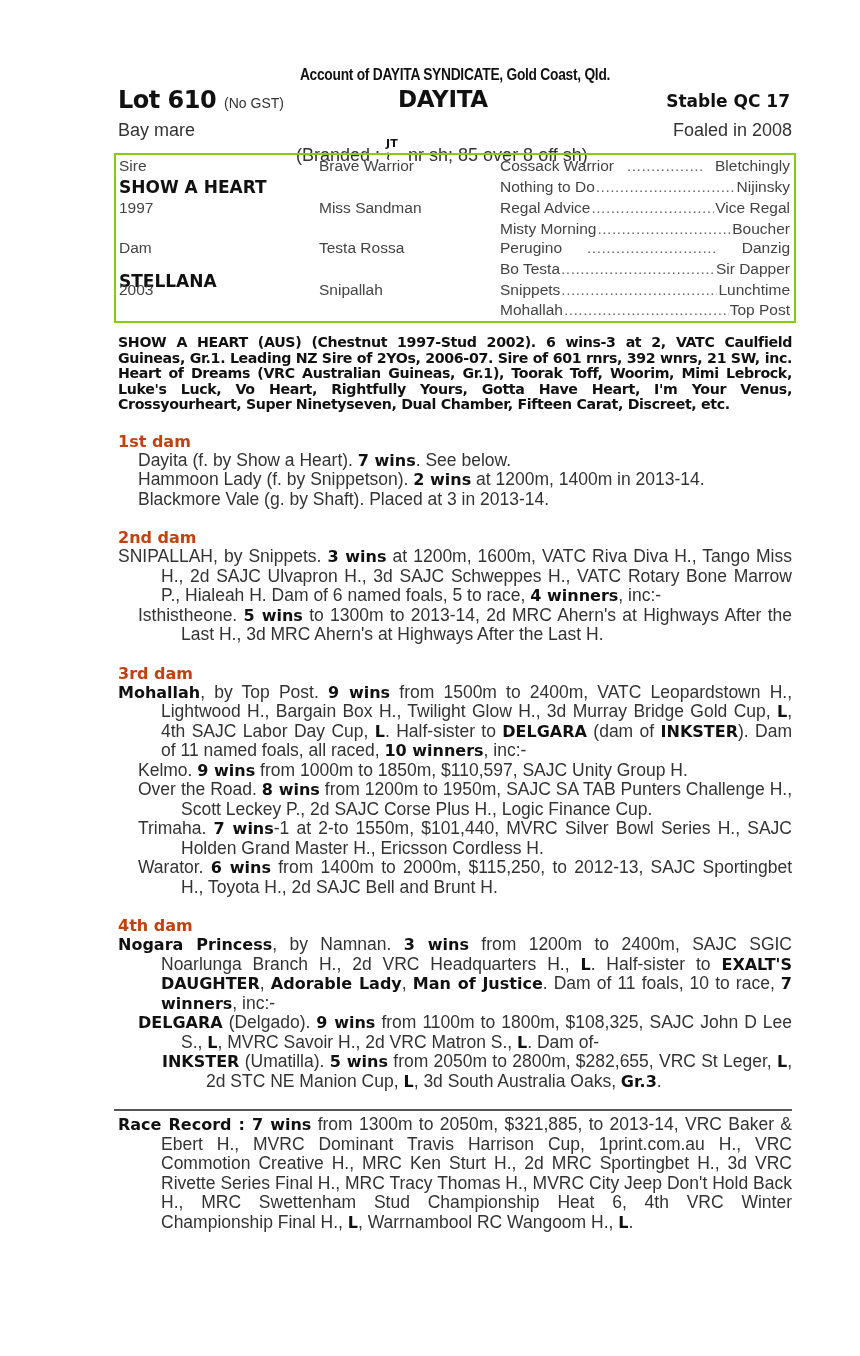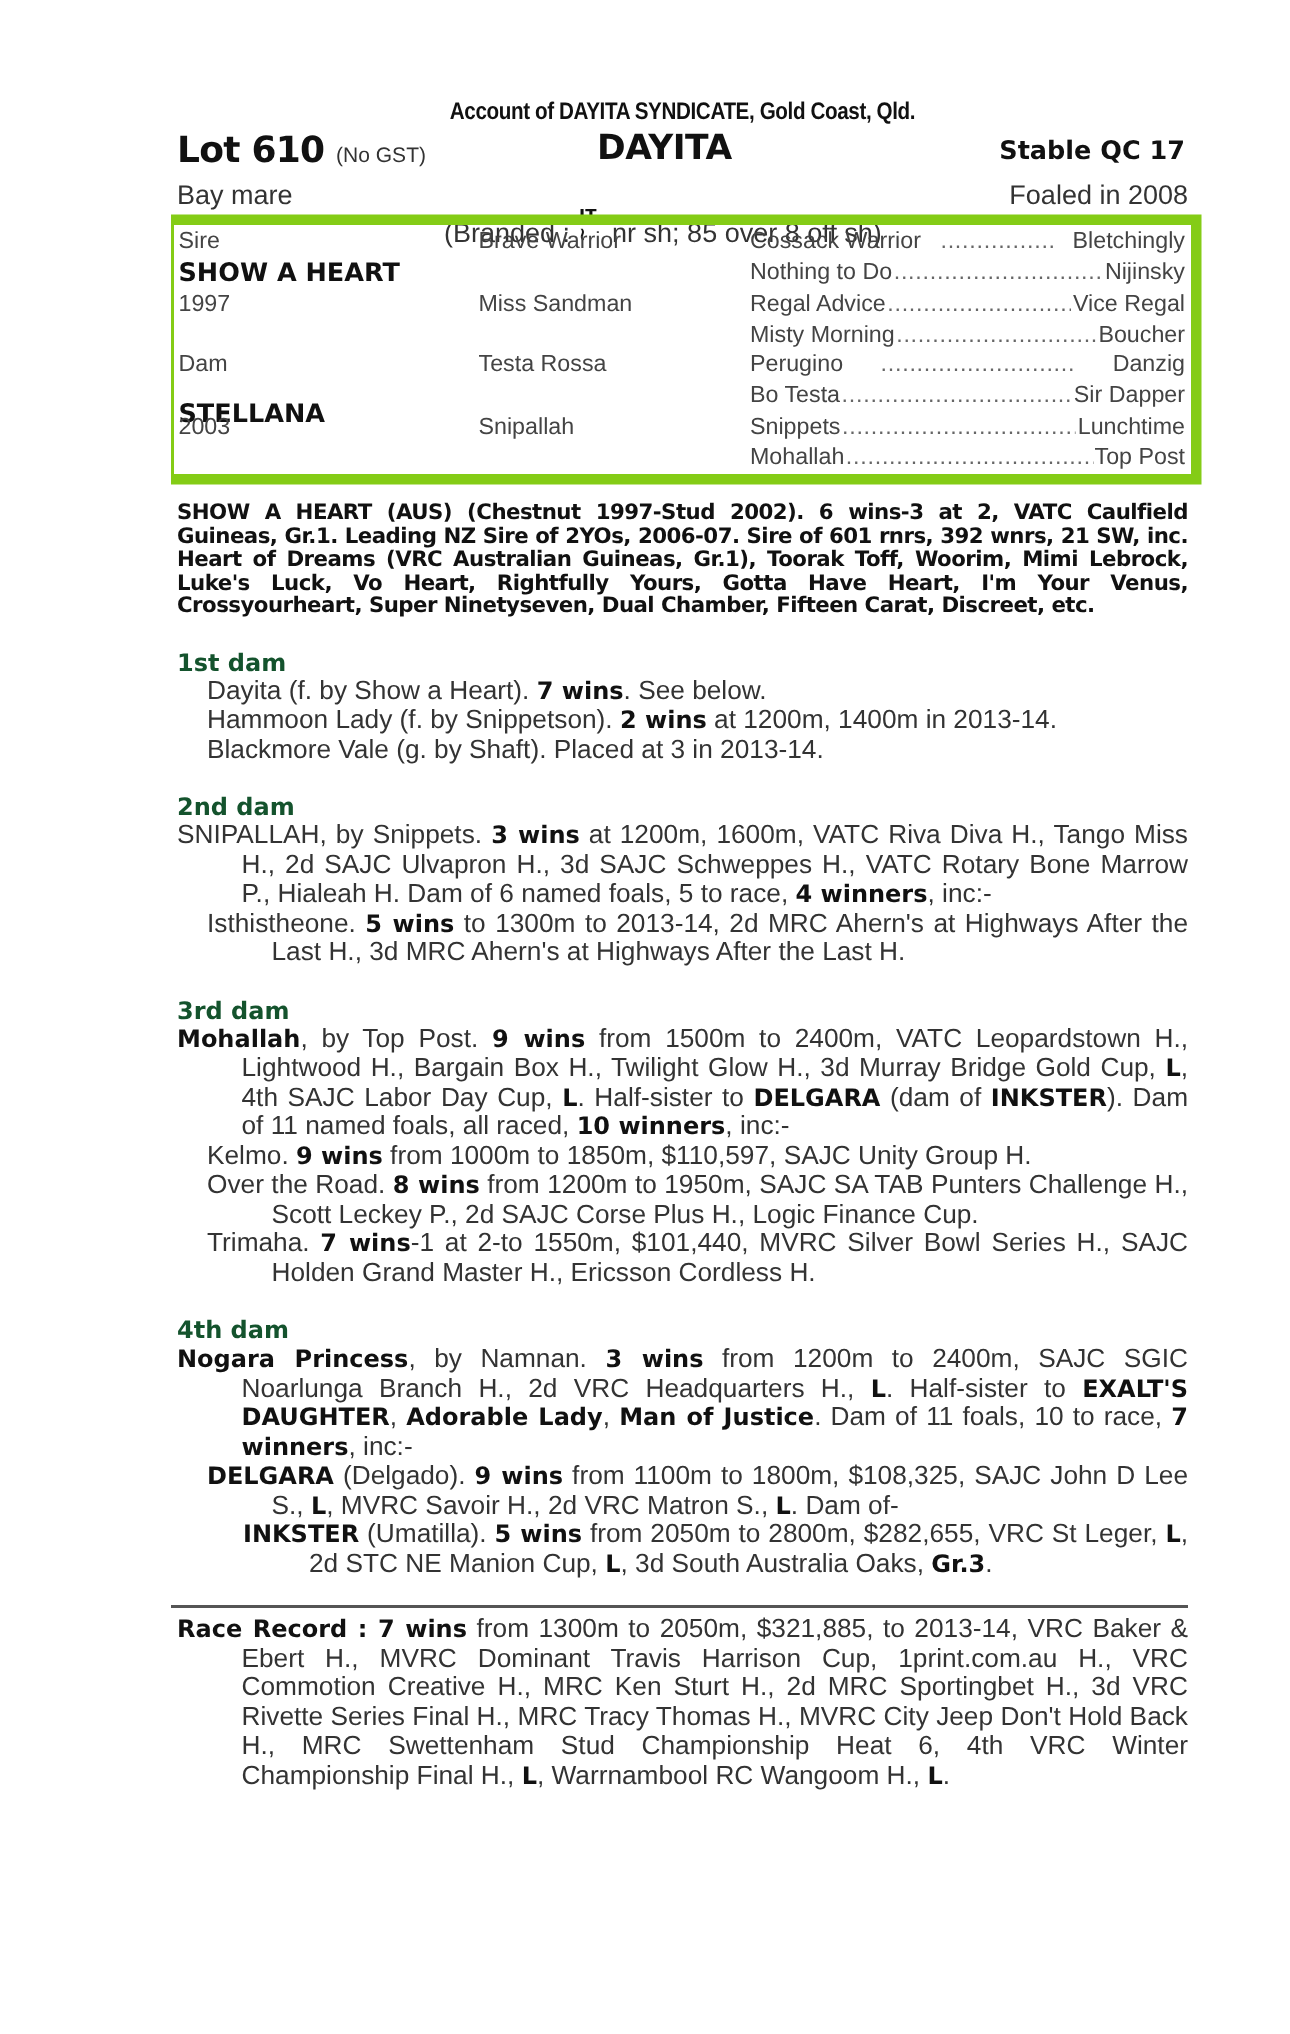--- a/index.html
+++ b/index.html
@@ -11,31 +11,31 @@
     .lot .gst { font-weight: normal; font-size: 14px; font-family: "Liberation Sans", sans-serif; color: #333; letter-spacing: 0; }
     .horse { position: absolute; left: 280px; top: 0; font-weight: 900; font-size: 23px; font-family: "DejaVu Sans", sans-serif; color: #111; letter-spacing: -0.3px; }
     .stable { position: absolute; right: 2px; top: 5px; font-weight: 700; font-size: 17px; font-family: "DejaVu Sans", sans-serif; color: #111; }
     .row2 { position: relative; height: 28px; font-size: 18px; color: #333; }
     .row2 .sex { position: absolute; left: 0; top: 6px; }
     .row2 .brand { position: absolute; left: 178px; top: 14px; margin-top: 16px; }
     .row2 .foaled { position: absolute; right: 0; top: 6px; }
     .brandmark { display: inline-block; width: 18px; height: 20px; vertical-align: -3px; position: relative; }
     .brandmark .t1 { position: absolute; top: -6px; left: 1px; font-weight: 900; font-size: 11px; line-height: 11px; font-family: "DejaVu Sans", sans-serif; color:#111; }
     .brandmark .t2 { position: absolute; top: 6px; left: 1px; font-weight: 900; font-size: 12px; line-height: 12px; font-family: "DejaVu Sans", sans-serif; color:#111; }
-    .pedigree { margin-top: 1px; border: 7px solid #84cc16; border-left-width: 2px; width: 678px; margin-left: -4px; position: relative; height: 166px; font-size: 15.5px; color: #444; }
+    .pedigree { margin-top: 11px; border: 2px solid #84cc16; border-left-width: 2px; width: 678px; margin-left: -4px; position: relative; height: 166px; font-size: 15.5px; color: #444; }
     .pedigree .cell { position: absolute; white-space: nowrap; }
     .ped-bold { font-weight: 900; font-family: "DejaVu Sans", sans-serif; color: #111; font-size: 17px; }
     .gp { position: absolute; left: 384px; width: 290px; display: flex; color: #444; font-size: 15.5px; }
     .gp .name { white-space: nowrap; }
     .gp .dots { flex: 1; overflow: hidden; white-space: nowrap; color: #666; letter-spacing: 0.5px; margin: 0 1px; }
     .gp .dots::before { content: "......................................................................................"; }
     .gp .sire { white-space: nowrap; }
     .sire-bio { margin-top: 12px; font-family: "DejaVu Sans", sans-serif; font-weight: 900; font-size: 14.2px; line-height: 15.5px; text-align: justify; color: #111; letter-spacing: -0.35px; }
     .section { margin-top: 20px; }
-    .sec-head { font-family: "DejaVu Sans", sans-serif; font-weight: 900; font-size: 16px; color: #14532d; line-height: 18px; }
+    .sec-head { font-family: "DejaVu Sans", sans-serif; font-weight: 900; font-size: 16px; color: #c2410c; line-height: 18px; }
     .para { font-size: 17.5px; line-height: 19.5px; color: #333; text-align: justify; }
     .para b { font-family: "DejaVu Sans", sans-serif; font-weight: 900; color: #111; font-size: 16px; }
     .lvl0 { padding-left: 43px; text-indent: -43px; }
     .lvl1 { padding-left: 63px; text-indent: -43px; }
     .lvl2 { padding-left: 88px; text-indent: -44px; }
     .race-rule { margin-top: 18px; border-top: 2px solid #555; margin-left: -4px; width: 678px; }
     .race { margin-top: 4px; }
   </style>
 </head>
 <body>
@@ -125,20 +125,21 @@
         <div class="sec-head">2nd dam</div>
         <div class="para lvl0"><span>SNIPALLAH, by Snippets. </span><b>3 wins</b><span> at 1200m, 1600m, VATC Riva Diva H., Tango Miss H., 2d SAJC Ulvapron H., 3d SAJC Schweppes H., VATC Rotary Bone Marrow P., Hialeah H. Dam of 6 named foals, 5 to race, </span><b>4 winners</b><span>, inc:-</span></div>
         <div class="para lvl1"><span>Isthistheone. </span><b>5 wins</b><span> to 1300m to 2013-14, 2d MRC Ahern's at Highways After the Last H., 3d MRC Ahern's at Highways After the Last H.</span></div>
       </div>
       <div class="section">
         <div class="sec-head">3rd dam</div>
         <div class="para lvl0"><b>Mohallah</b><span>, by Top Post. </span><b>9 wins</b><span> from 1500m to 2400m, VATC Leopardstown H., Lightwood H., Bargain Box H., Twilight Glow H., 3d Murray Bridge Gold Cup, </span><b>L</b><span>, 4th SAJC Labor Day Cup, </span><b>L</b><span>. Half-sister to </span><b>DELGARA</b><span> (dam of </span><b>INKSTER</b><span>). Dam of 11 named foals, all raced, </span><b>10 winners</b><span>, inc:-</span></div>
         <div class="para lvl1"><span>Kelmo. </span><b>9 wins</b><span> from 1000m to 1850m, $110,597, SAJC Unity Group H.</span></div>
         <div class="para lvl1"><span>Over the Road. </span><b>8 wins</b><span> from 1200m to 1950m, SAJC SA TAB Punters Challenge H., Scott Leckey P., 2d SAJC Corse Plus H., Logic Finance Cup.</span></div>
         <div class="para lvl1"><span>Trimaha. </span><b>7 wins</b><span>-1 at 2-to 1550m, $101,440, MVRC Silver Bowl Series H., SAJC Holden Grand Master H., Ericsson Cordless H.</span></div>
+        <div class="para lvl1"><span>Warator. </span><b>6 wins</b><span> from 1400m to 2000m, $115,250, to 2012-13, SAJC Sportingbet H., Toyota H., 2d SAJC Bell and Brunt H.</span></div>
       </div>
       <div class="section">
         <div class="sec-head">4th dam</div>
         <div class="para lvl0"><b>Nogara Princess</b><span>, by Namnan. </span><b>3 wins</b><span> from 1200m to 2400m, SAJC SGIC Noarlunga Branch H., 2d VRC Headquarters H., </span><b>L</b><span>. Half-sister to </span><b>EXALT'S DAUGHTER</b><span>, </span><b>Adorable Lady</b><span>, </span><b>Man of Justice</b><span>. Dam of 11 foals, 10 to race, </span><b>7 winners</b><span>, inc:-</span></div>
         <div class="para lvl1"><b>DELGARA</b><span> (Delgado). </span><b>9 wins</b><span> from 1100m to 1800m, $108,325, SAJC John D Lee S., </span><b>L</b><span>, MVRC Savoir H., 2d VRC Matron S., </span><b>L</b><span>. Dam of-</span></div>
         <div class="para lvl2"><b>INKSTER</b><span> (Umatilla). </span><b>5 wins</b><span> from 2050m to 2800m, $282,655, VRC St Leger, </span><b>L</b><span>, 2d STC NE Manion Cup, </span><b>L</b><span>, 3d South Australia Oaks, </span><b>Gr.3</b><span>.</span></div>
       </div>
     </div>
 
   <div class="race-rule"></div>

